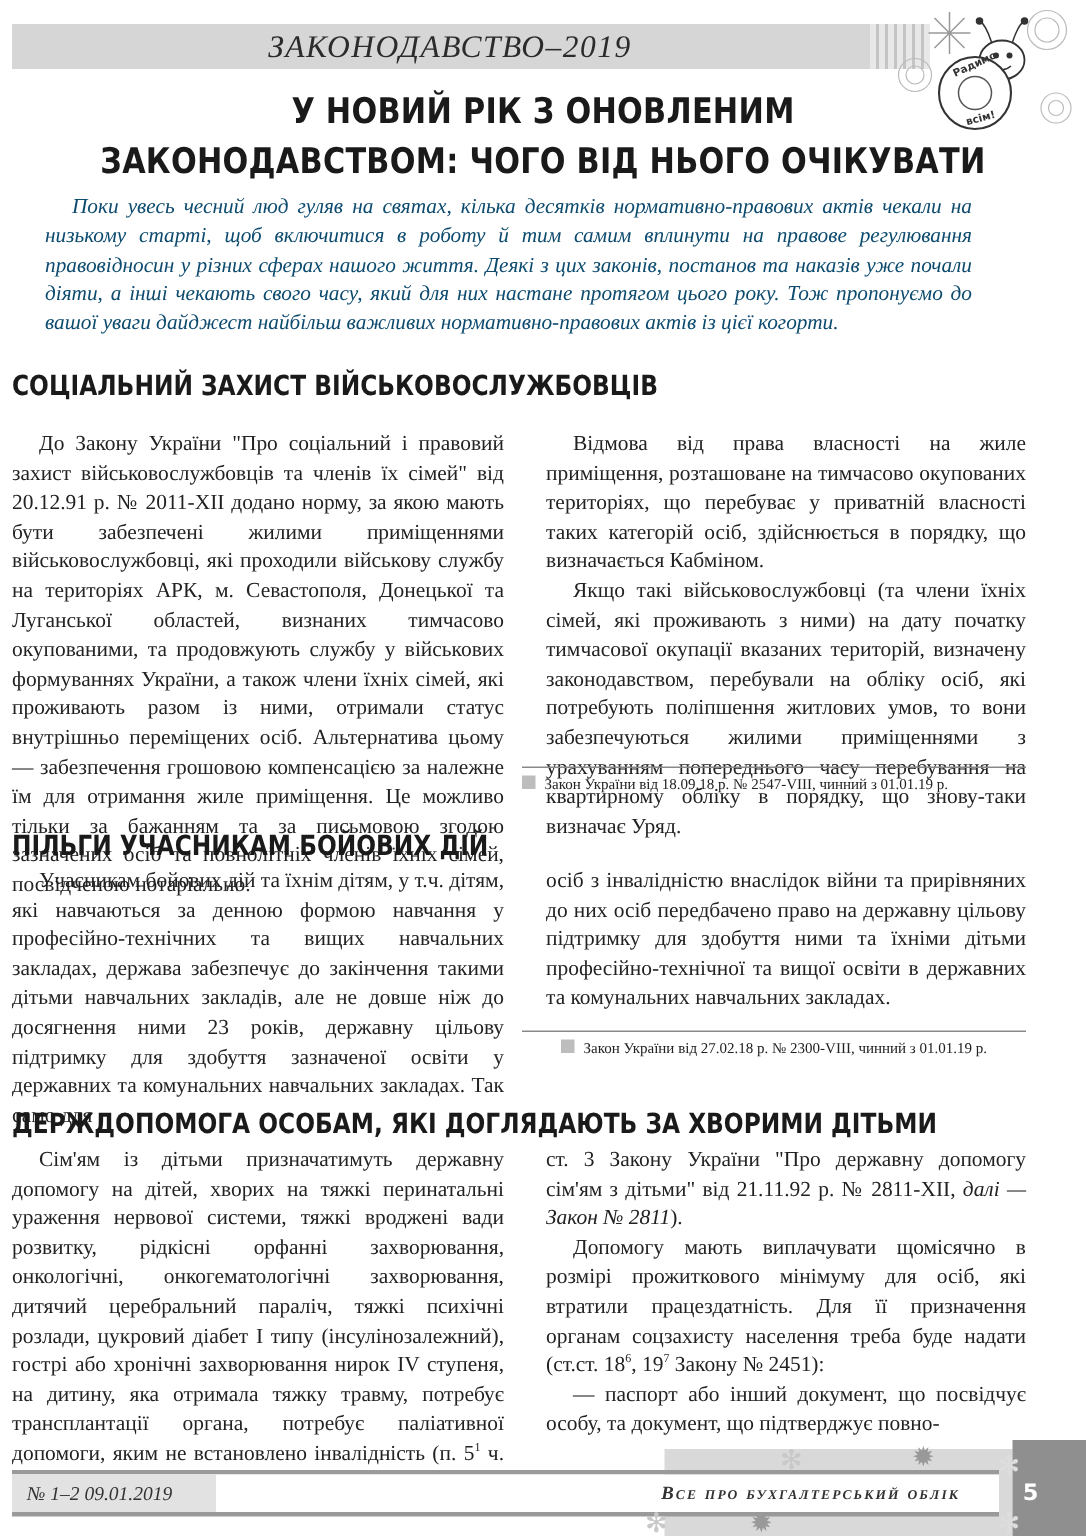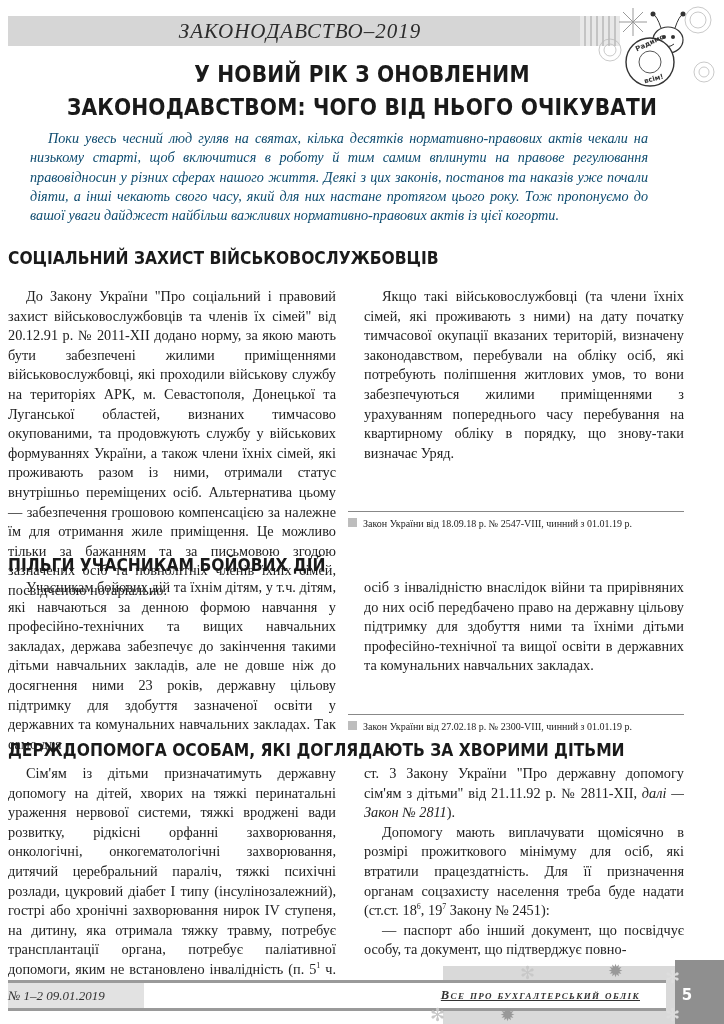--- a/index.html
+++ b/index.html
@@ -71,26 +71,26 @@
     .footer-greyblock {
       position: absolute; left: 443px; top: 966px; width: 232px; height: 58px; background: #d9d9d9;
     }
     .footer-line-top { position: absolute; left: 8px; top: 980px; width: 658px; height: 3px; background: #9a9a9a; }
     .footer-line-bot { position: absolute; left: 8px; top: 1008px; width: 658px; height: 3px; background: #9a9a9a; }
     .footer-band {
       position: absolute; left: 8px; top: 983px; width: 658px; height: 25px; background: #ffffff;
     }
     .footer-issue {
       position: absolute; left: 8px; top: 983px; width: 136px; height: 25px; background: #e2e2e2;
-      font-style: italic; font-size: 13px; line-height: 25px; color: #333;
+      font-style: italic; font-size: 13px; line-height: 25px; padding-left: 10px; color: #333;
     }
     .footer-journal {
       position: absolute; left: 390px; top: 983px; width: 250px; height: 25px;
       font-style: italic; font-weight: bold; font-size: 12.5px; line-height: 25px;
-      text-align: right; color: #333; letter-spacing: 1.4px; font-variant: small-caps; text-decoration: underline;
+      text-align: right; color: #333; letter-spacing: 1.4px; font-variant: small-caps;
     }
     .page-num-band {
       position: absolute; left: 675px; top: 960px; width: 49px; height: 64px; background: #8f8f8f;
     }
     .page-number {
       position: absolute; left: 675px; top: 983px; width: 24px; height: 25px;
       text-align: center; font-family: "DejaVu Sans", sans-serif; font-weight: bold;
       font-size: 15px; line-height: 25px; color: #ffffff;
     }
     .snow { position: absolute; color: #c8c8c8; font-size: 18px; line-height: 18px; }
@@ -134,34 +134,35 @@
   <div>ЗАКОНОДАВСТВОМ: ЧОГО ВІД НЬОГО ОЧІКУВАТИ</div>
 </div>
 
 <div class="lead">Поки увесь чесний люд гуляв на святах, кілька десятків нормативно-правових актів чекали на низькому старті, щоб включитися в роботу й тим самим вплинути на правове регулювання правовідносин у різних сферах нашого життя. Деякі з цих законів, постанов та наказів уже почали діяти, а інші чекають свого часу, який для них настане протягом цього року. Тож пропонуємо до вашої уваги дайджест найбільш важливих нормативно-правових актів із цієї когорти.</div>
 
 <div class="section-heading" style="top:246px;">СОЦІАЛЬНИЙ ЗАХИСТ ВІЙСЬКОВОСЛУЖБОВЦІВ</div>
 <div class="col col-left" style="top:287px;">
   <p>До Закону України "Про соціальний і правовий захист військовослужбовців та членів їх сімей" від 20.12.91 р. № 2011-XII додано норму, за якою мають бути забезпечені жилими приміщеннями військовослужбовці, які проходили військову службу на територіях АРК, м. Севастополя, Донецької та Луганської областей, визнаних тимчасово окупованими, та продовжують службу у військових формуваннях України, а також члени їхніх сімей, які проживають разом із ними, отримали статус внутрішньо переміщених осіб. Альтернатива цьому — забезпечення грошовою компенсацією за належне їм для отримання жиле приміщення. Це можливо тільки за бажанням та за письмовою згодою зазначених осіб та повнолітніх членів їхніх сімей, посвідченою нотаріально.</p>
 </div>
 <div class="col col-right" style="top:287px;">
+  <p>Відмова від права власності на жиле приміщення, розташоване на тимчасово окупованих територіях, що перебуває у приватній власності таких категорій осіб, здійснюється в порядку, що визначається Кабміном.</p>
   <p>Якщо такі військовослужбовці (та члени їхніх сімей, які проживають з ними) на дату початку тимчасової окупації вказаних територій, визначену законодавством, перебували на обліку осіб, які потребують поліпшення житлових умов, то вони забезпечуються жилими приміщеннями з урахуванням попереднього часу перебування на квартирному обліку в порядку, що знову-таки визначає Уряд.</p>
 </div>
 <div class="source" style="top:511px;">
   <span class="sq"></span><span>Закон України від 18.09.18 р. № 2547-VIII, чинний з 01.01.19 р.</span>
 </div>
 
 <div class="section-heading" style="top:553px;">ПІЛЬГИ УЧАСНИКАМ БОЙОВИХ ДІЙ</div>
 <div class="col col-left" style="top:578px;">
   <p>Учасникам бойових дій та їхнім дітям, у т.ч. дітям, які навчаються за денною формою навчання у професійно-технічних та вищих навчальних закладах, держава забезпечує до закінчення такими дітьми навчальних закладів, але не довше ніж до досягнення ними 23 років, державну цільову підтримку для здобуття зазначеної освіти у державних та комунальних навчальних закладах. Так само для</p>
 </div>
 <div class="col col-right" style="top:578px;">
   <p style="text-indent:0">осіб з інвалідністю внаслідок війни та прирівняних до них осіб передбачено право на державну цільову підтримку для здобуття ними та їхніми дітьми професійно-технічної та вищої освіти в державних та комунальних навчальних закладах.</p>
 </div>
-<div class="source" style="top:714px;">
+<div class="source" style="top:687px;text-align:center;">
   <span class="sq"></span><span>Закон України від 27.02.18 р. № 2300-VIII, чинний з 01.01.19 р.</span>
 </div>
 
 <div class="section-heading" style="top:738px;">ДЕРЖДОПОМОГА ОСОБАМ, ЯКІ ДОГЛЯДАЮТЬ ЗА ХВОРИМИ ДІТЬМИ</div>
 <div class="col col-left" style="top:764px;">
   <p><span>Сім'ям із дітьми призначатимуть державну допомогу на дітей, хворих на тяжкі перинатальні ураження нервової системи, тяжкі вроджені вади розвитку, рідкісні орфанні захворювання, онкологічні, онкогематологічні захворювання, дитячий церебральний параліч, тяжкі психічні розлади, цукровий діабет I типу (інсулінозалежний), гострі або хронічні захворювання нирок IV ступеня, на дитину, яка отримала тяжку травму, потребує трансплантації органа, потребує паліативної допомоги, яким не встановлено інвалідність (п. 5</span><sup>1</sup><span> ч. 1</span></p>
 </div>
 <div class="col col-right" style="top:764px;">
   <p style="text-indent:0"><span>ст. 3 Закону України "Про державну допомогу сім'ям з дітьми" від 21.11.92 р. № 2811-XII, </span><span class="it">далі — Закон № 2811</span><span>).</span></p>
   <p><span>Допомогу мають виплачувати щомісячно в розмірі прожиткового мінімуму для осіб, які втратили працездатність. Для її призначення органам соцзахисту населення треба буде надати (ст.ст. 18</span><sup>6</sup><span>, 19</span><sup>7</sup><span> Закону № 2451):</span></p>

